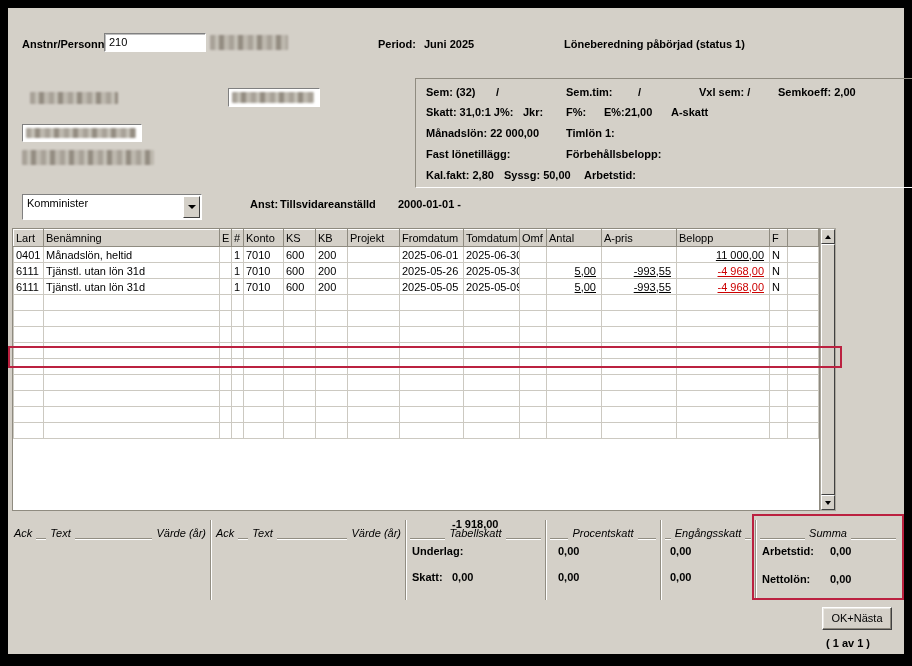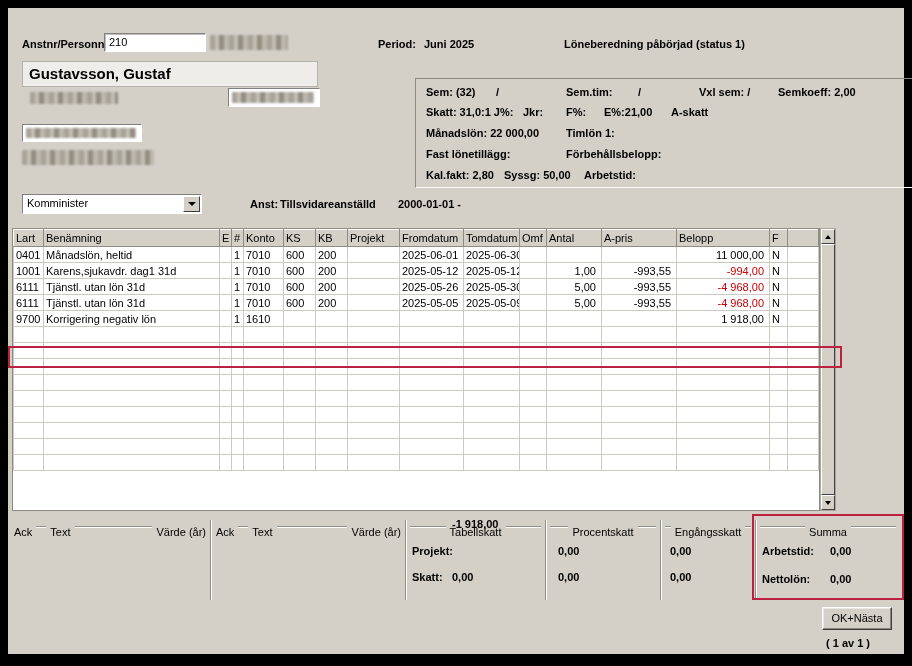--- a/index.html
+++ b/index.html
@@ -29,32 +29,32 @@
   .tri-dn-s { width:0; height:0; border-left:3px solid transparent; border-right:3px solid transparent; border-top:4px solid #000; }
 
   .tablewrap { position:absolute; left:4px; top:220px; width:808px; height:283px;
                background:#fff; border:1px solid #8f8b80; overflow:hidden; }
   table { border-collapse:collapse; table-layout:fixed; width:806px; }
   th { height:17px; font-weight:normal; text-align:left; background:#d4d0c8;
        border:1px solid; border-color:#fff #8f8b80 #8f8b80 #fff;
        padding:0 2px; overflow:hidden; white-space:nowrap; font-size:11px; }
   th.c { }
   td { height:16px; border:1px solid #ccc9c1; padding:0 2px; overflow:hidden; white-space:nowrap; font-size:11px; }
-  td.r { text-align:right; padding-right:5px; }
+  td.r { text-align:right; padding-right:5px;text-decoration:underline; }
   td.neg { color:#cc0000; }
 
   .sbar { position:absolute; left:812px; top:220px; width:16px; height:283px;
           background:#ece9e2; border:1px solid #aaa69c; }
   .sbtn { position:absolute; left:0; width:14px; height:15px; background:#d4d0c8;
           border:1px solid; border-color:#fff #404040 #404040 #fff;
           display:flex; align-items:center; justify-content:center; }
   .sthumb { position:absolute; left:0; top:15px; width:14px; height:251px; background:#d4d0c8;
             border:1px solid; border-color:#fff #404040 #404040 #fff; }
 
-  .fhead { position:absolute; display:flex; align-items:flex-start; gap:4px; height:13px; }
+  .fhead { position:absolute; display:flex; align-items:flex-end; gap:4px; height:13px;font-style:italic; }
   .fhead span { white-space:nowrap; }
   .ln { height:1px; background:#928e83; box-shadow:0 1px 0 #fff; }
   .ln.f { flex:1; }
   .ln.s { flex:0 0 10px; }
   .vdiv { position:absolute; width:1px; background:#928e83; box-shadow:1px 0 0 #fff; }
 
   .btn { position:absolute; background:#d4d0c8; border:1px solid; border-color:#fff #404040 #404040 #fff;
          box-shadow:inset -1px -1px 0 #8a867c, inset 1px 1px 0 #eae8e3;
          text-align:center; line-height:21px; cursor:pointer; font-size:11px; }
   .annotation { position:absolute; border:2px solid #bb2140; pointer-events:none; z-index:50; }
@@ -67,21 +67,20 @@
 
     <span class="lbl" style="left:14px;top:30px">Anstnr/Personnr:</span>
     <div class="sunken" style="left:96px;top:25px;width:102px;height:19px">
       <span class="val">210</span>
     </div>
     <div class="redacted" style="left:202px;top:27px;width:78px;height:15px"></div>
     <span class="lbl" style="left:370px;top:30px">Period:</span>
     <span class="lbl b" style="left:416px;top:30px">Juni 2025</span>
     <span class="lbl b" style="left:556px;top:30px">Löneberedning påbörjad (status 1)</span>
 
-    <div class="namebox" style="left:14px;top:53px;width:296px;height:26px">Gustavsson, Gustaf</div>
     <div class="redacted" style="left:22px;top:84px;width:88px;height:12px"></div>
     <div class="redbox" style="left:220px;top:80px;width:92px;height:19px">
       <div class="redacted"></div>
     </div>
     <div class="redbox" style="left:14px;top:116px;width:120px;height:18px">
       <div class="redacted"></div>
     </div>
     <div class="redacted" style="left:14px;top:142px;width:132px;height:15px"></div>
 
     <div class="panel" style="left:407px;top:70px;width:524px;height:110px">
@@ -102,21 +101,21 @@
       <span class="lbl" style="left:150px;top:48px">Timlön 1:</span>
 
       <span class="lbl" style="left:10px;top:69px">Fast lönetillägg:</span>
       <span class="lbl" style="left:150px;top:69px">Förbehållsbelopp:</span>
 
       <span class="lbl" style="left:10px;top:90px">Kal.fakt: 2,80</span>
       <span class="lbl" style="left:88px;top:90px">Syssg: 50,00</span>
       <span class="lbl" style="left:168px;top:90px">Arbetstid:</span>
     </div>
 
-    <div class="combo" style="left:14px;top:186px;width:180px;height:20px">
+    <div class="combo" style="left:14px;top:186px;width:180px;height:26px">
       <span class="val">Komminister</span>
       <span class="combo-btn">
         <span class="tri-down"></span>
       </span>
     </div>
     <span class="lbl" style="left:242px;top:190px">Anst:</span>
     <span class="lbl" style="left:272px;top:190px">Tillsvidareanställd</span>
     <span class="lbl" style="left:390px;top:190px">2000-01-01 -</span>
 
     <div class="tablewrap">
@@ -172,88 +171,52 @@
               <td>2025-06-01</td>
               <td>2025-06-30</td>
               <td></td>
               <td class="r"></td>
               <td class="r"></td>
               <td class="r">11 000,00</td>
               <td>N</td>
               <td></td>
             </tr>
             <tr>
-              <td>1001</td>
-              <td>Karens,sjukavdr. dag1 31d</td>
+              <td>6111</td>
+              <td>Tjänstl. utan lön 31d</td>
               <td></td>
               <td>1</td>
               <td>7010</td>
               <td>600</td>
               <td>200</td>
               <td></td>
-              <td>2025-05-12</td>
-              <td>2025-05-12</td>
-              <td></td>
-              <td class="r">1,00</td>
+              <td>2025-05-26</td>
+              <td>2025-05-30</td>
+              <td></td>
+              <td class="r">5,00</td>
               <td class="r">-993,55</td>
-              <td class="r neg">-994,00</td>
+              <td class="r neg">-4 968,00</td>
               <td>N</td>
               <td></td>
             </tr>
             <tr>
               <td>6111</td>
               <td>Tjänstl. utan lön 31d</td>
               <td></td>
               <td>1</td>
               <td>7010</td>
               <td>600</td>
               <td>200</td>
               <td></td>
-              <td>2025-05-26</td>
-              <td>2025-05-30</td>
+              <td>2025-05-05</td>
+              <td>2025-05-09</td>
               <td></td>
               <td class="r">5,00</td>
               <td class="r">-993,55</td>
               <td class="r neg">-4 968,00</td>
-              <td>N</td>
-              <td></td>
-            </tr>
-            <tr>
-              <td>6111</td>
-              <td>Tjänstl. utan lön 31d</td>
-              <td></td>
-              <td>1</td>
-              <td>7010</td>
-              <td>600</td>
-              <td>200</td>
-              <td></td>
-              <td>2025-05-05</td>
-              <td>2025-05-09</td>
-              <td></td>
-              <td class="r">5,00</td>
-              <td class="r">-993,55</td>
-              <td class="r neg">-4 968,00</td>
-              <td>N</td>
-              <td></td>
-            </tr>
-            <tr>
-              <td>9700</td>
-              <td>Korrigering negativ lön</td>
-              <td></td>
-              <td>1</td>
-              <td>1610</td>
-              <td></td>
-              <td></td>
-              <td></td>
-              <td></td>
-              <td></td>
-              <td></td>
-              <td class="r"></td>
-              <td class="r"></td>
-              <td class="r">1 918,00</td>
               <td>N</td>
               <td></td>
             </tr>
             <tr>
               <td></td>
               <td></td>
               <td></td>
               <td></td>
               <td></td>
               <td></td>
@@ -460,21 +423,21 @@
       <i class="ln f"></i>
         <span>Engångsskatt</span>
         <i class="ln f"></i>
     </div>
     <div class="fhead" style="left:752px;top:518px;width:136px">
       <i class="ln f"></i>
         <span>Summa</span>
         <i class="ln f"></i>
     </div>
 
-    <span class="lbl" style="left:404px;top:537px">Projekt:</span>
+    <span class="lbl" style="left:404px;top:537px">Underlag:</span>
     <span class="lbl" style="left:444px;top:510px">-1 918,00</span>
     <span class="lbl" style="left:404px;top:563px">Skatt:</span>
     <span class="lbl" style="left:444px;top:563px">0,00</span>
 
     <span class="lbl" style="left:550px;top:537px">0,00</span>
     <span class="lbl" style="left:550px;top:563px">0,00</span>
 
     <span class="lbl" style="left:662px;top:537px">0,00</span>
     <span class="lbl" style="left:662px;top:563px">0,00</span>
 

